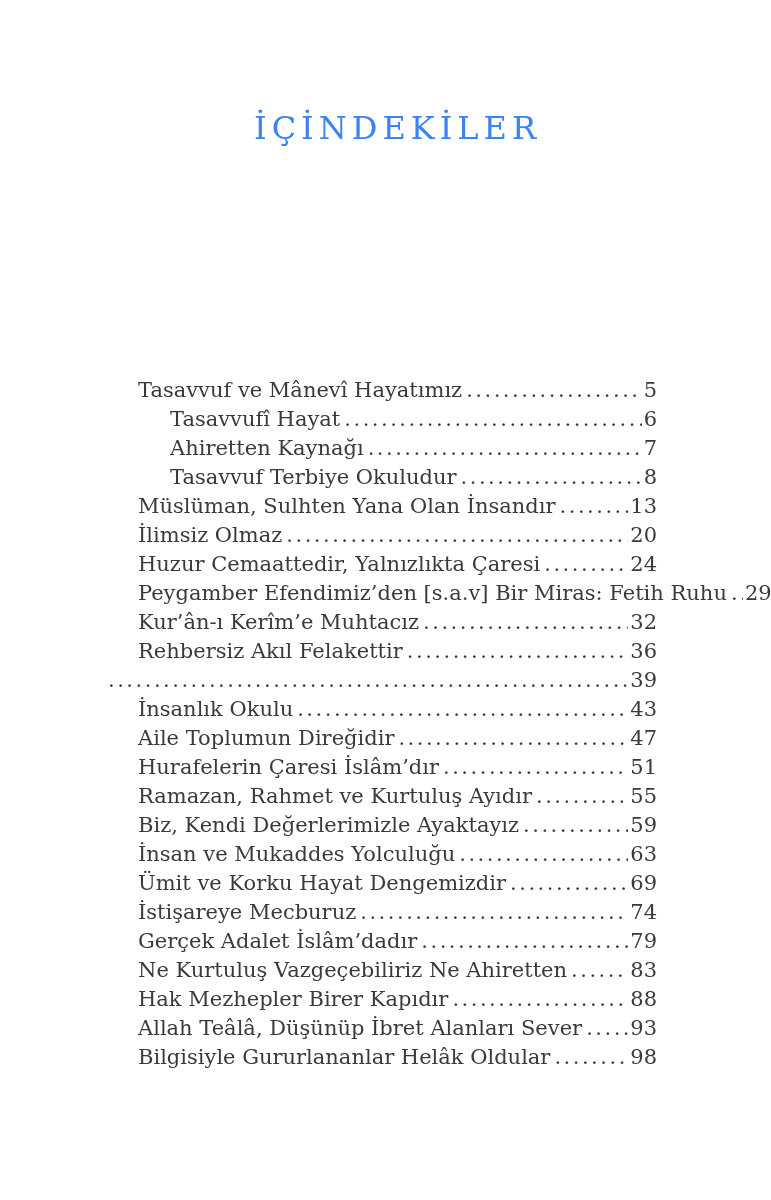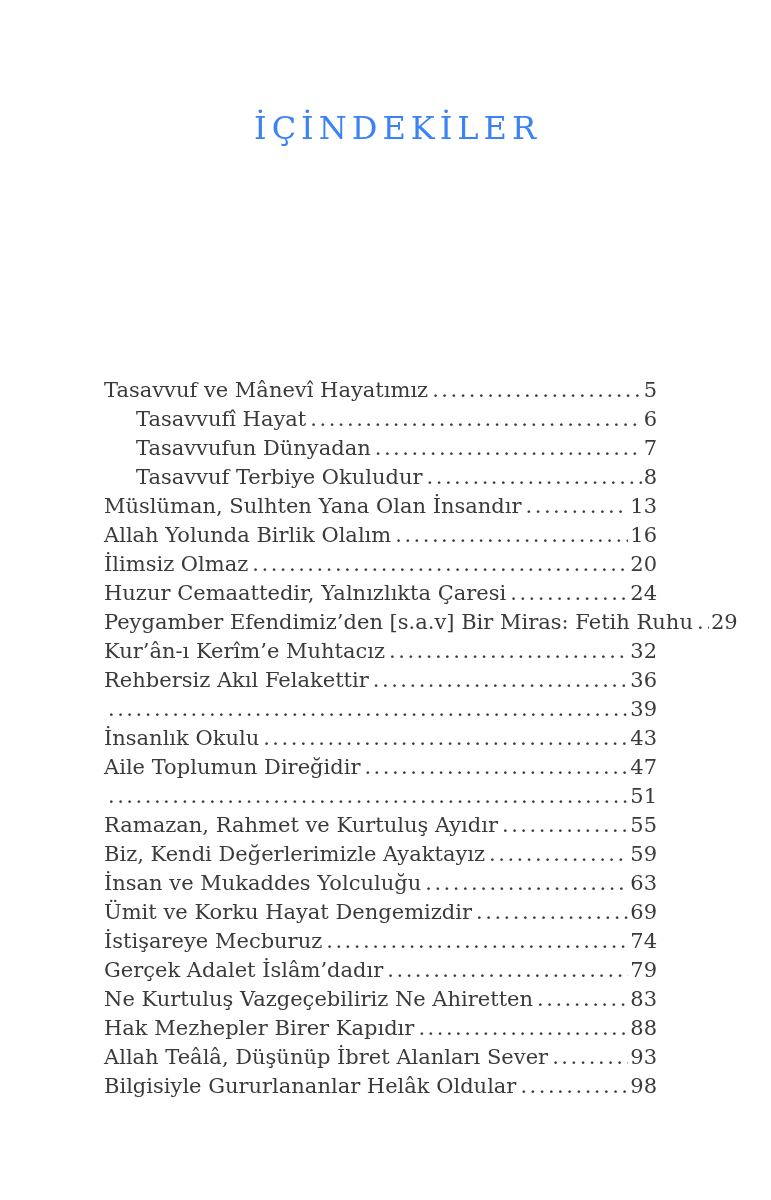--- a/index.html
+++ b/index.html
@@ -44,20 +44,21 @@
     align-items: baseline;
     font-size: 21px;
     line-height: 29px;
     white-space: nowrap;
   }
   .row.indent {
     padding-left: 32px;
   }
   .label {
     flex: 0 0 auto;
+    margin-left: 34px;
   }
   .dots {
     flex: 1 1 auto;
     overflow: hidden;
     margin: 0 2px 0 4px;
     min-width: 12px;
   }
   .dots::after {
     content: "...................................................................................................................................................................";
     letter-spacing: 2.5px;
@@ -78,40 +79,35 @@
         <span class="label">Tasavvuf ve Mânevî Hayatımız</span>
         <span class="dots"></span>
         <span class="num">5</span>
       </div>
       <div class="row indent">
         <span class="label">Tasavvufî Hayat</span>
         <span class="dots"></span>
         <span class="num">6</span>
       </div>
       <div class="row indent">
-        <span class="label">Tasavvufun Dünyadan</span>
+        <span class="label">Ahiretten Kaynağı</span>
         <span class="dots"></span>
         <span class="num">7</span>
       </div>
       <div class="row indent">
         <span class="label">Tasavvuf Terbiye Okuludur</span>
         <span class="dots"></span>
         <span class="num">8</span>
       </div>
       <div class="row">
         <span class="label">Müslüman, Sulhten Yana Olan İnsandır</span>
         <span class="dots"></span>
         <span class="num">13</span>
       </div>
       <div class="row">
-        <span class="label">Allah Yolunda Birlik Olalım</span>
-        <span class="dots"></span>
-        <span class="num">16</span>
-      </div>
-      <div class="row">
         <span class="label">İlimsiz Olmaz</span>
         <span class="dots"></span>
         <span class="num">20</span>
       </div>
       <div class="row">
         <span class="label">Huzur Cemaattedir, Yalnızlıkta Çaresi</span>
         <span class="dots"></span>
         <span class="num">24</span>
       </div>
       <div class="row">
@@ -137,20 +133,21 @@
         <span class="label">İnsanlık Okulu</span>
         <span class="dots"></span>
         <span class="num">43</span>
       </div>
       <div class="row">
         <span class="label">Aile Toplumun Direğidir</span>
         <span class="dots"></span>
         <span class="num">47</span>
       </div>
       <div class="row">
+        <span class="label">Hurafelerin Çaresi İslâm’dır</span>
         <span class="dots"></span>
         <span class="num">51</span>
       </div>
       <div class="row">
         <span class="label">Ramazan, Rahmet ve Kurtuluş Ayıdır</span>
         <span class="dots"></span>
         <span class="num">55</span>
       </div>
       <div class="row">
         <span class="label">Biz, Kendi Değerlerimizle Ayaktayız</span>

